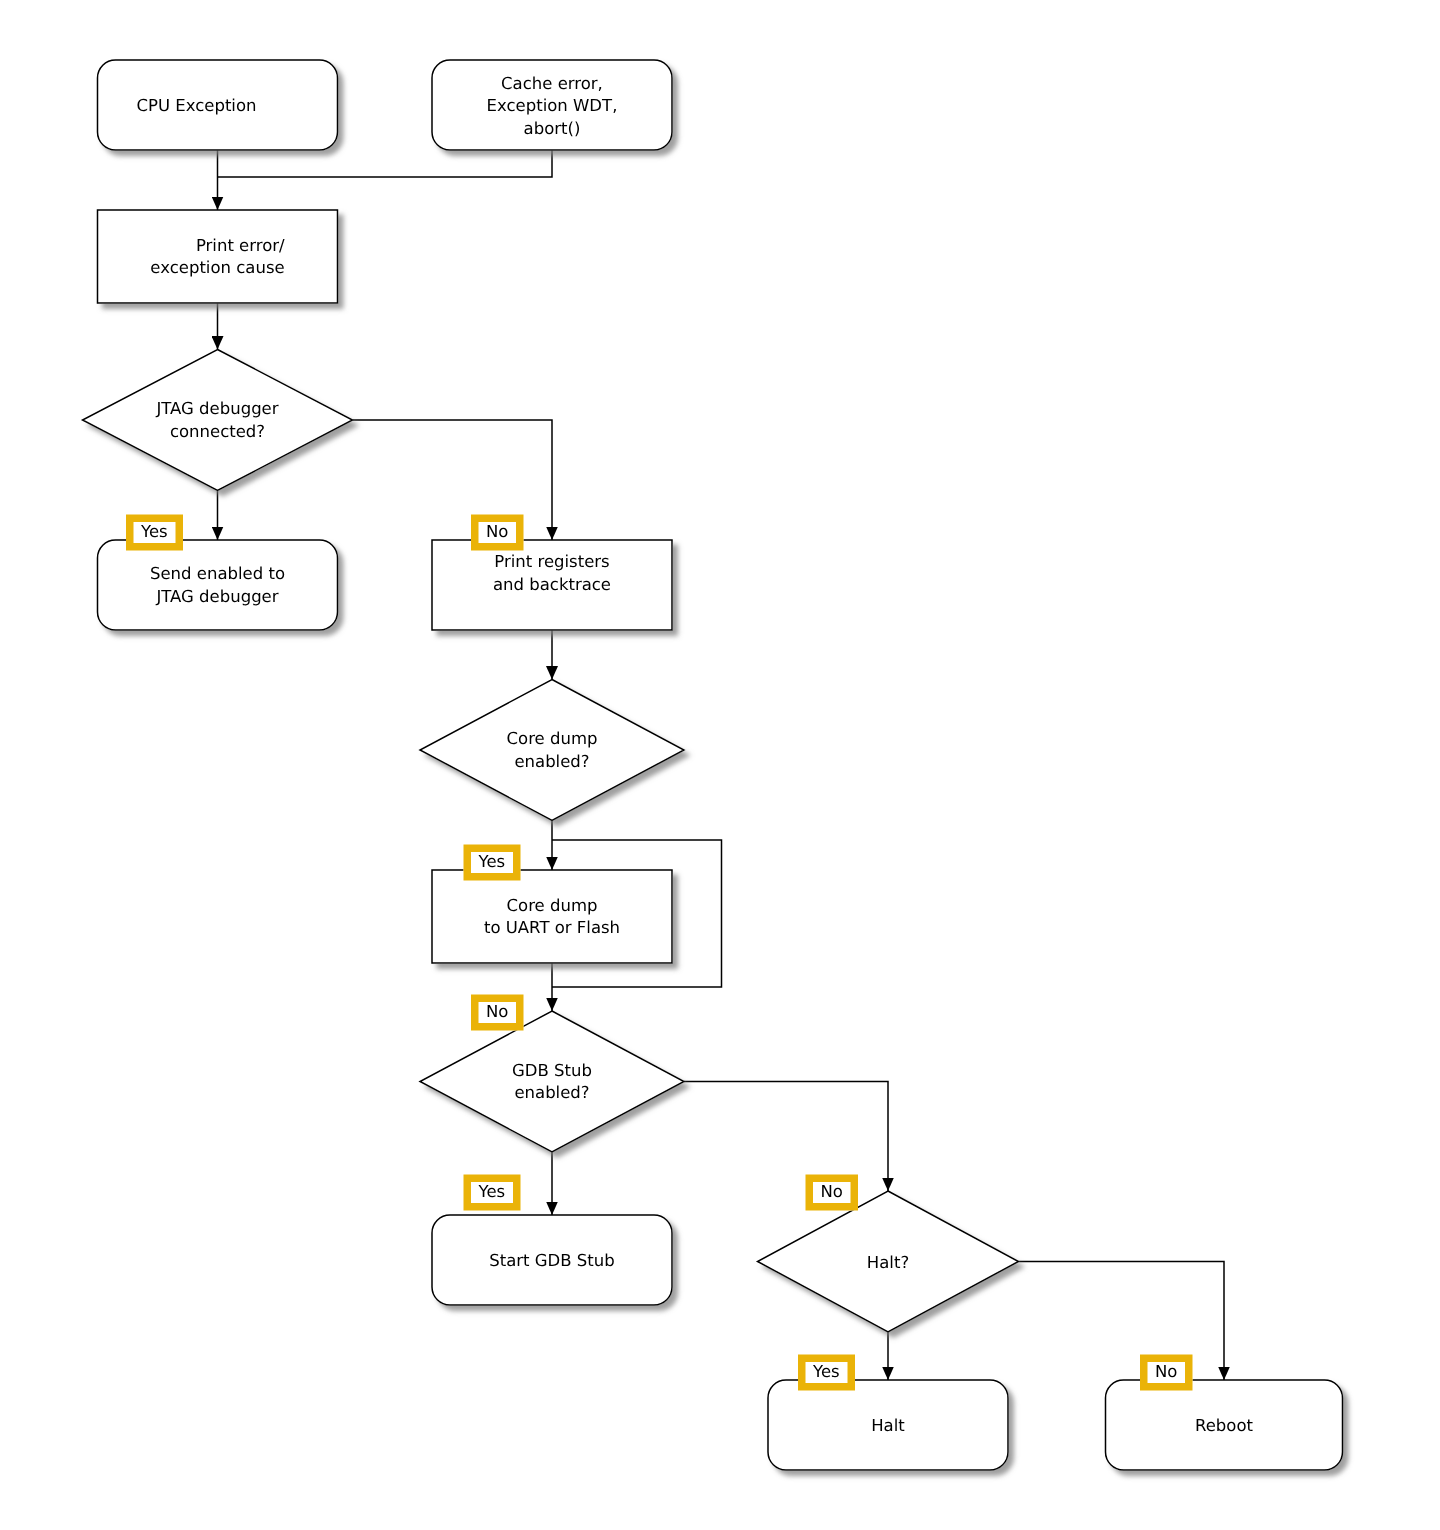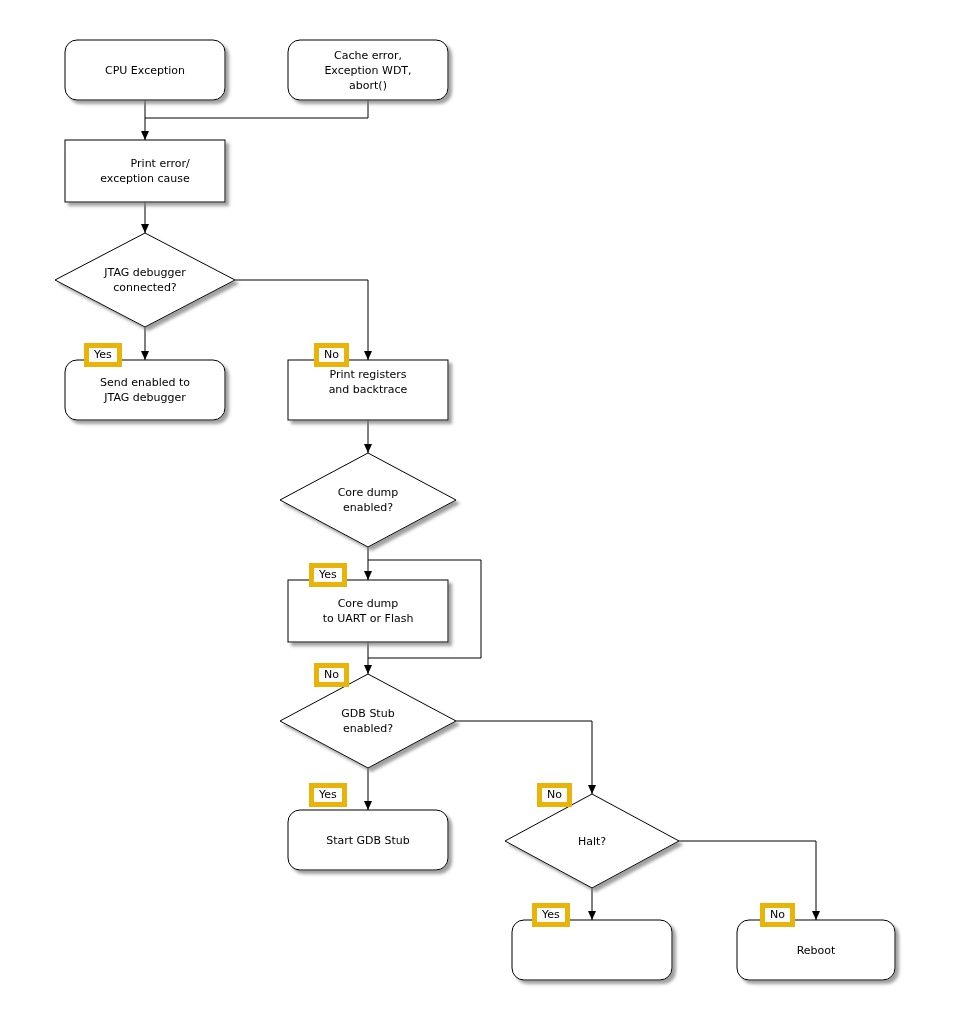--- a/index.html
+++ b/index.html
@@ -78,40 +78,41 @@
       <polygon points="368,453 456,500 368,547 280,500"></polygon>
       <rect x="288" y="580" width="160" height="62"></rect>
       <polygon points="368,674 456,721 368,768 280,721"></polygon>
       <rect x="288" y="810" width="160" height="60" rx="12" ry="12"></rect>
       <polygon points="592,794 679,841 592,888 505,841"></polygon>
       <rect x="512" y="920" width="160" height="60" rx="12" ry="12"></rect>
       <rect x="737" y="920" width="158" height="60" rx="12" ry="12"></rect>
     </g>
   </svg>
 
-  <div class="node-label" style="left:65px;  top:40px;  width:160px; height:60px;">CPU Exception</div>
+  <div class="node-label" style="left:51px;  top:40px;  width:160px; height:60px;">CPU Exception</div>
   <div class="node-label" style="left:288px; top:40px;  width:160px; height:60px;">Cache error,
 Exception WDT,
 abort()</div>
   <div class="node-label" style="left:65px;  top:140px; width:160px; height:62px;text-align:right;">Print error/
 exception cause</div>
   <div class="node-label" style="left:65px;  top:240px; width:160px; height:80px;">JTAG debugger
 connected?</div>
   <div class="node-label" style="left:65px;  top:360px; width:160px; height:60px;">Send enabled to
 JTAG debugger</div>
   <div class="node-label" style="left:288px; top:360px; width:160px; height:44px;">Print registers
 and backtrace</div>
   <div class="node-label" style="left:288px; top:460px; width:160px; height:80px;">Core dump
 enabled?</div>
   <div class="node-label" style="left:288px; top:580px; width:160px; height:62px;">Core dump
 to UART or Flash</div>
   <div class="node-label" style="left:288px; top:681px; width:160px; height:80px;">GDB Stub
 enabled?</div>
   <div class="node-label" style="left:288px; top:810px; width:160px; height:60px;">Start GDB Stub</div>
   <div class="node-label" style="left:512px; top:801px; width:160px; height:80px;">Halt?</div>
+  <div class="node-label" style="left:512px; top:920px; width:160px; height:60px;">Halt</div>
   <div class="node-label" style="left:737px; top:920px; width:158px; height:60px;">Reboot</div>
 
   <div class="edge-label" style="left:84px;  top:343px;">Yes</div>
   <div class="edge-label" style="left:314px; top:343px;">No</div>
   <div class="edge-label" style="left:309px; top:563px;">Yes</div>
   <div class="edge-label" style="left:314px; top:663px;">No</div>
   <div class="edge-label" style="left:309px; top:783px;">Yes</div>
   <div class="edge-label" style="left:537px; top:783px;">No</div>
   <div class="edge-label" style="left:532px; top:903px;">Yes</div>
   <div class="edge-label" style="left:760px; top:903px;">No</div>

